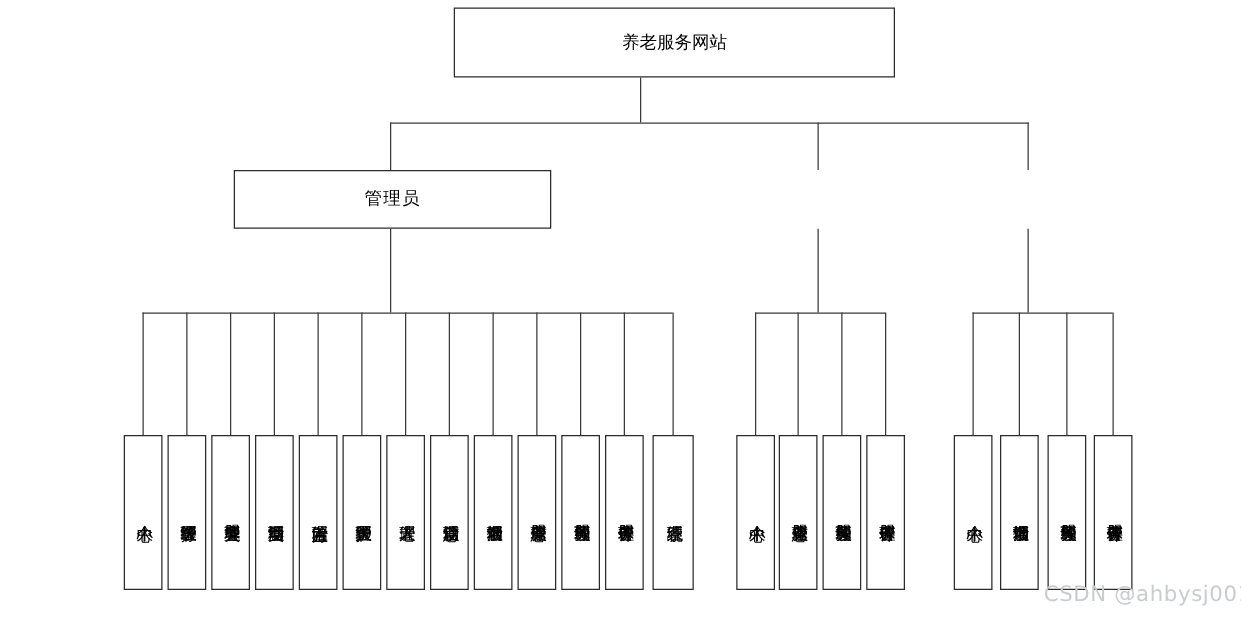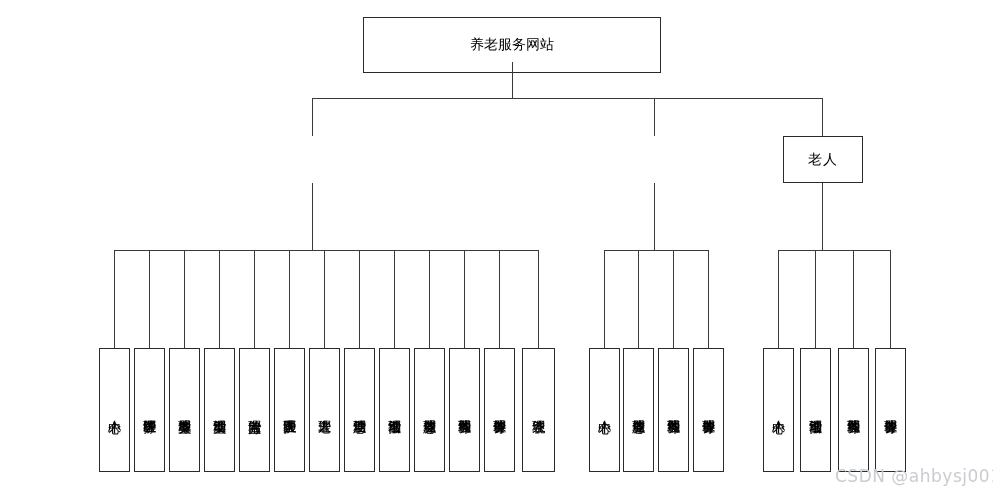--- a/index.html
+++ b/index.html
@@ -70,37 +70,37 @@
     letter-spacing: 0.5px;
     white-space: nowrap;
     user-select: none;
   }
 </style>
 </head>
 <body>
 
 <div id="canvas">
 
-  <div class="node root" style="left:363px; top:17px; width:298px; height:56px;">
+  <div class="node root" style="left:363px; top:6px; width:353px; height:56px;">
     <span>养老服务网站</span>
   </div>
 
   <div class="vline" style="left:512px; top:62px; height:36px;"></div>
 
   <div class="hline" style="left:312px; top:98px; width:511px;"></div>
 
   <div class="vline" style="left:312px; top:98px; height:38px;"></div>
   <div class="vline" style="left:654px; top:98px; height:38px;"></div>
   <div class="vline" style="left:822px; top:98px; height:38px;"></div>
 
-
-
-  <div class="node horizontal" style="left:783px; top:136px; width:80px; height:47px;">
-    <span>老人</span>
-  </div>
+  <div class="node horizontal" style="left:187px; top:136px; width:254px; height:47px;">
+    <span>管理员</span>
+  </div>
+
+
 
   <div class="vline" style="left:312px; top:183px; height:67px;"></div>
   <div class="hline" style="left:114px; top:250px; width:424px;"></div>
 
   <div class="vline" style="left:114px; top:250px; height:98px;"></div>
   <div class="vline" style="left:149px; top:250px; height:98px;"></div>
   <div class="vline" style="left:184px; top:250px; height:98px;"></div>
   <div class="vline" style="left:219px; top:250px; height:98px;"></div>
   <div class="vline" style="left:254px; top:250px; height:98px;"></div>
   <div class="vline" style="left:289px; top:250px; height:98px;"></div>

